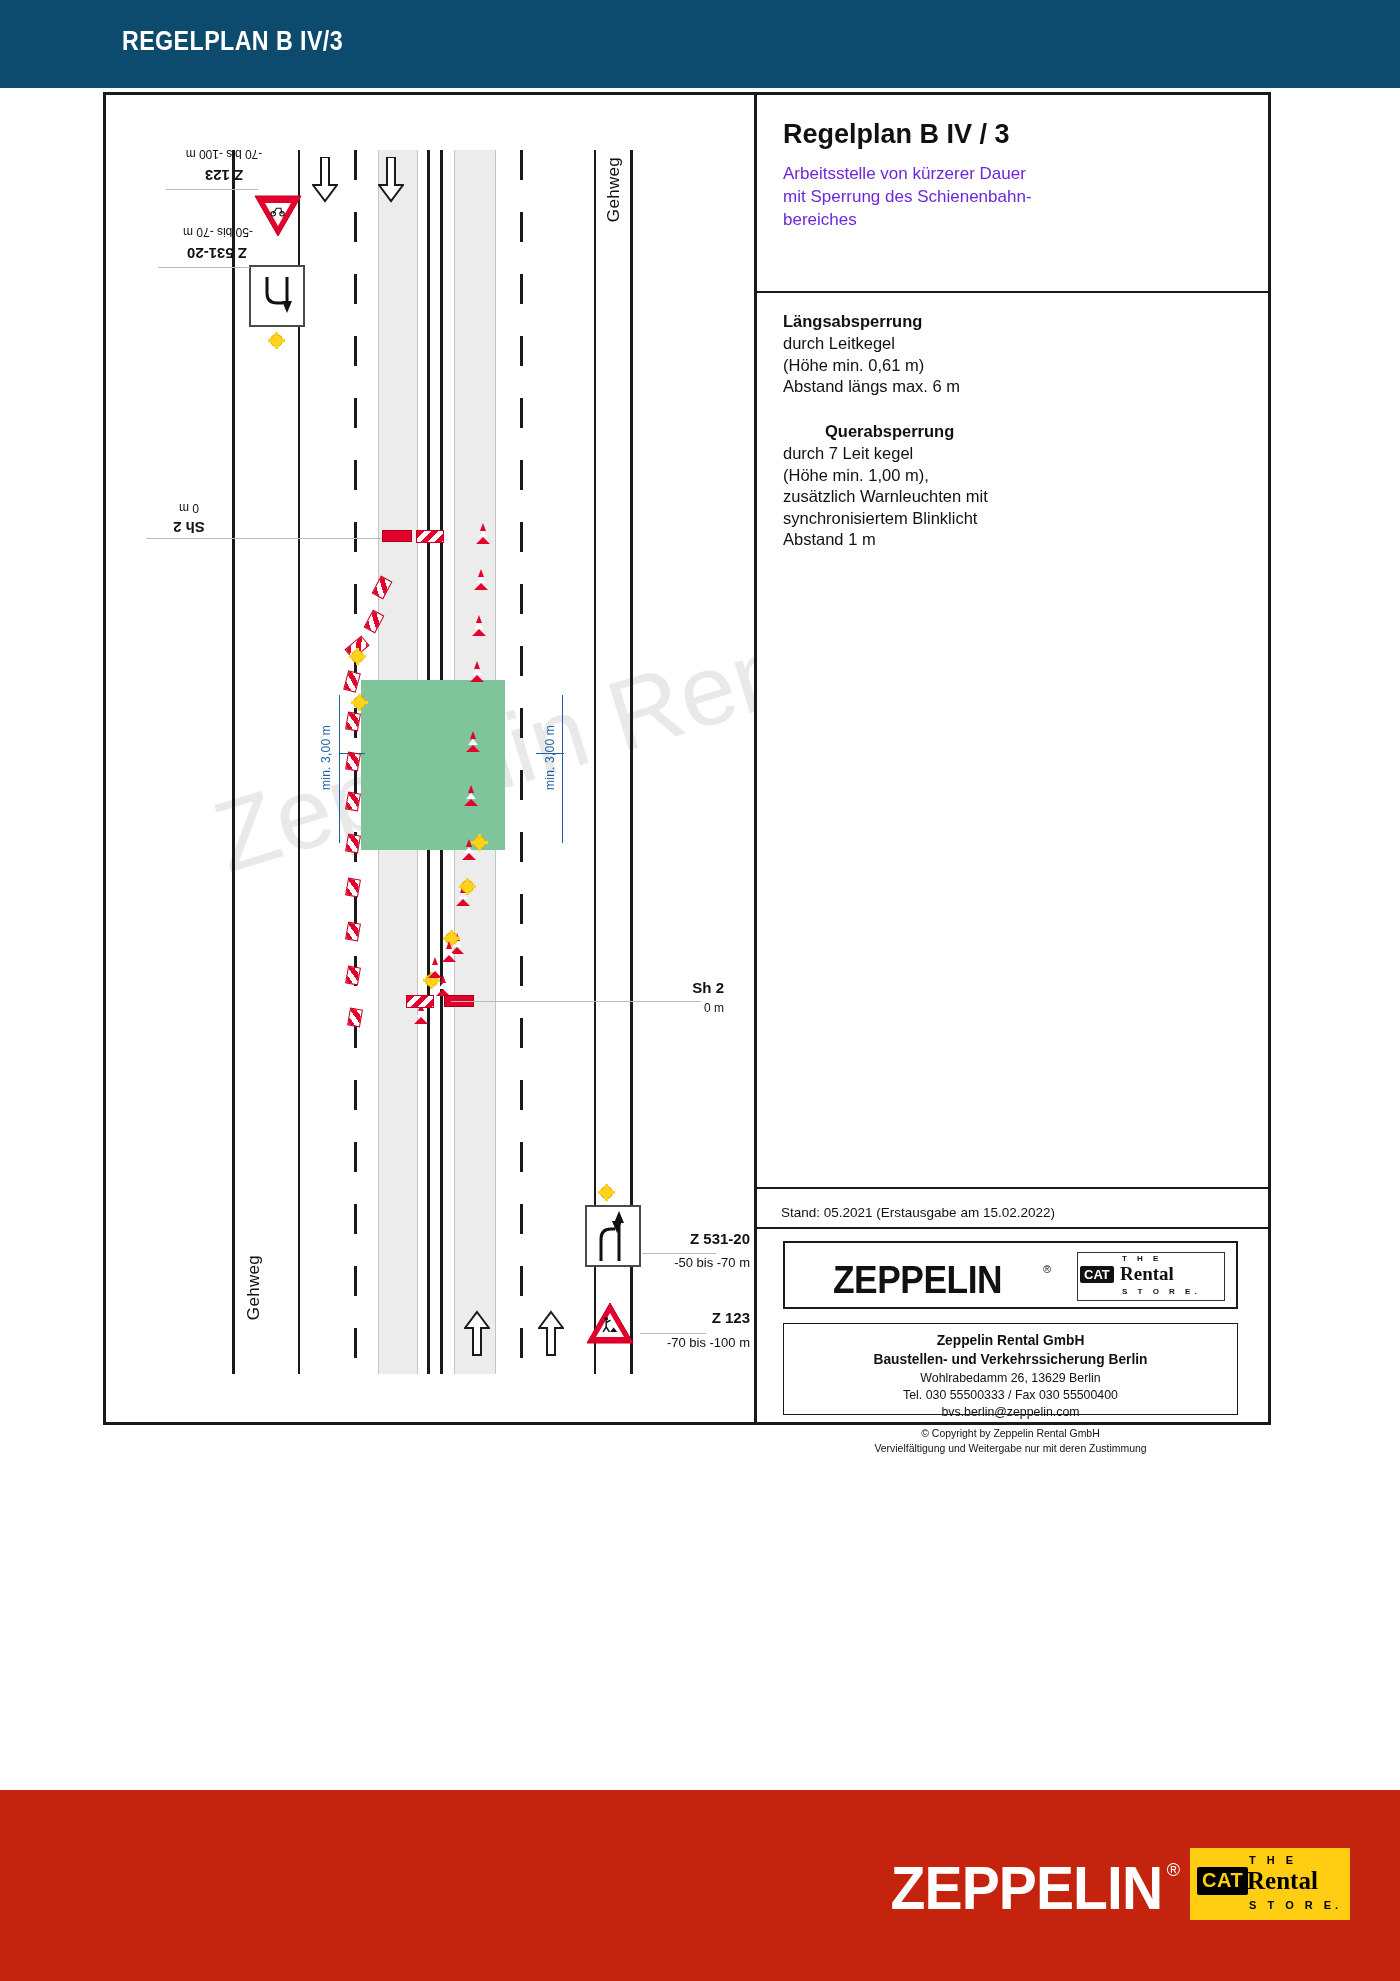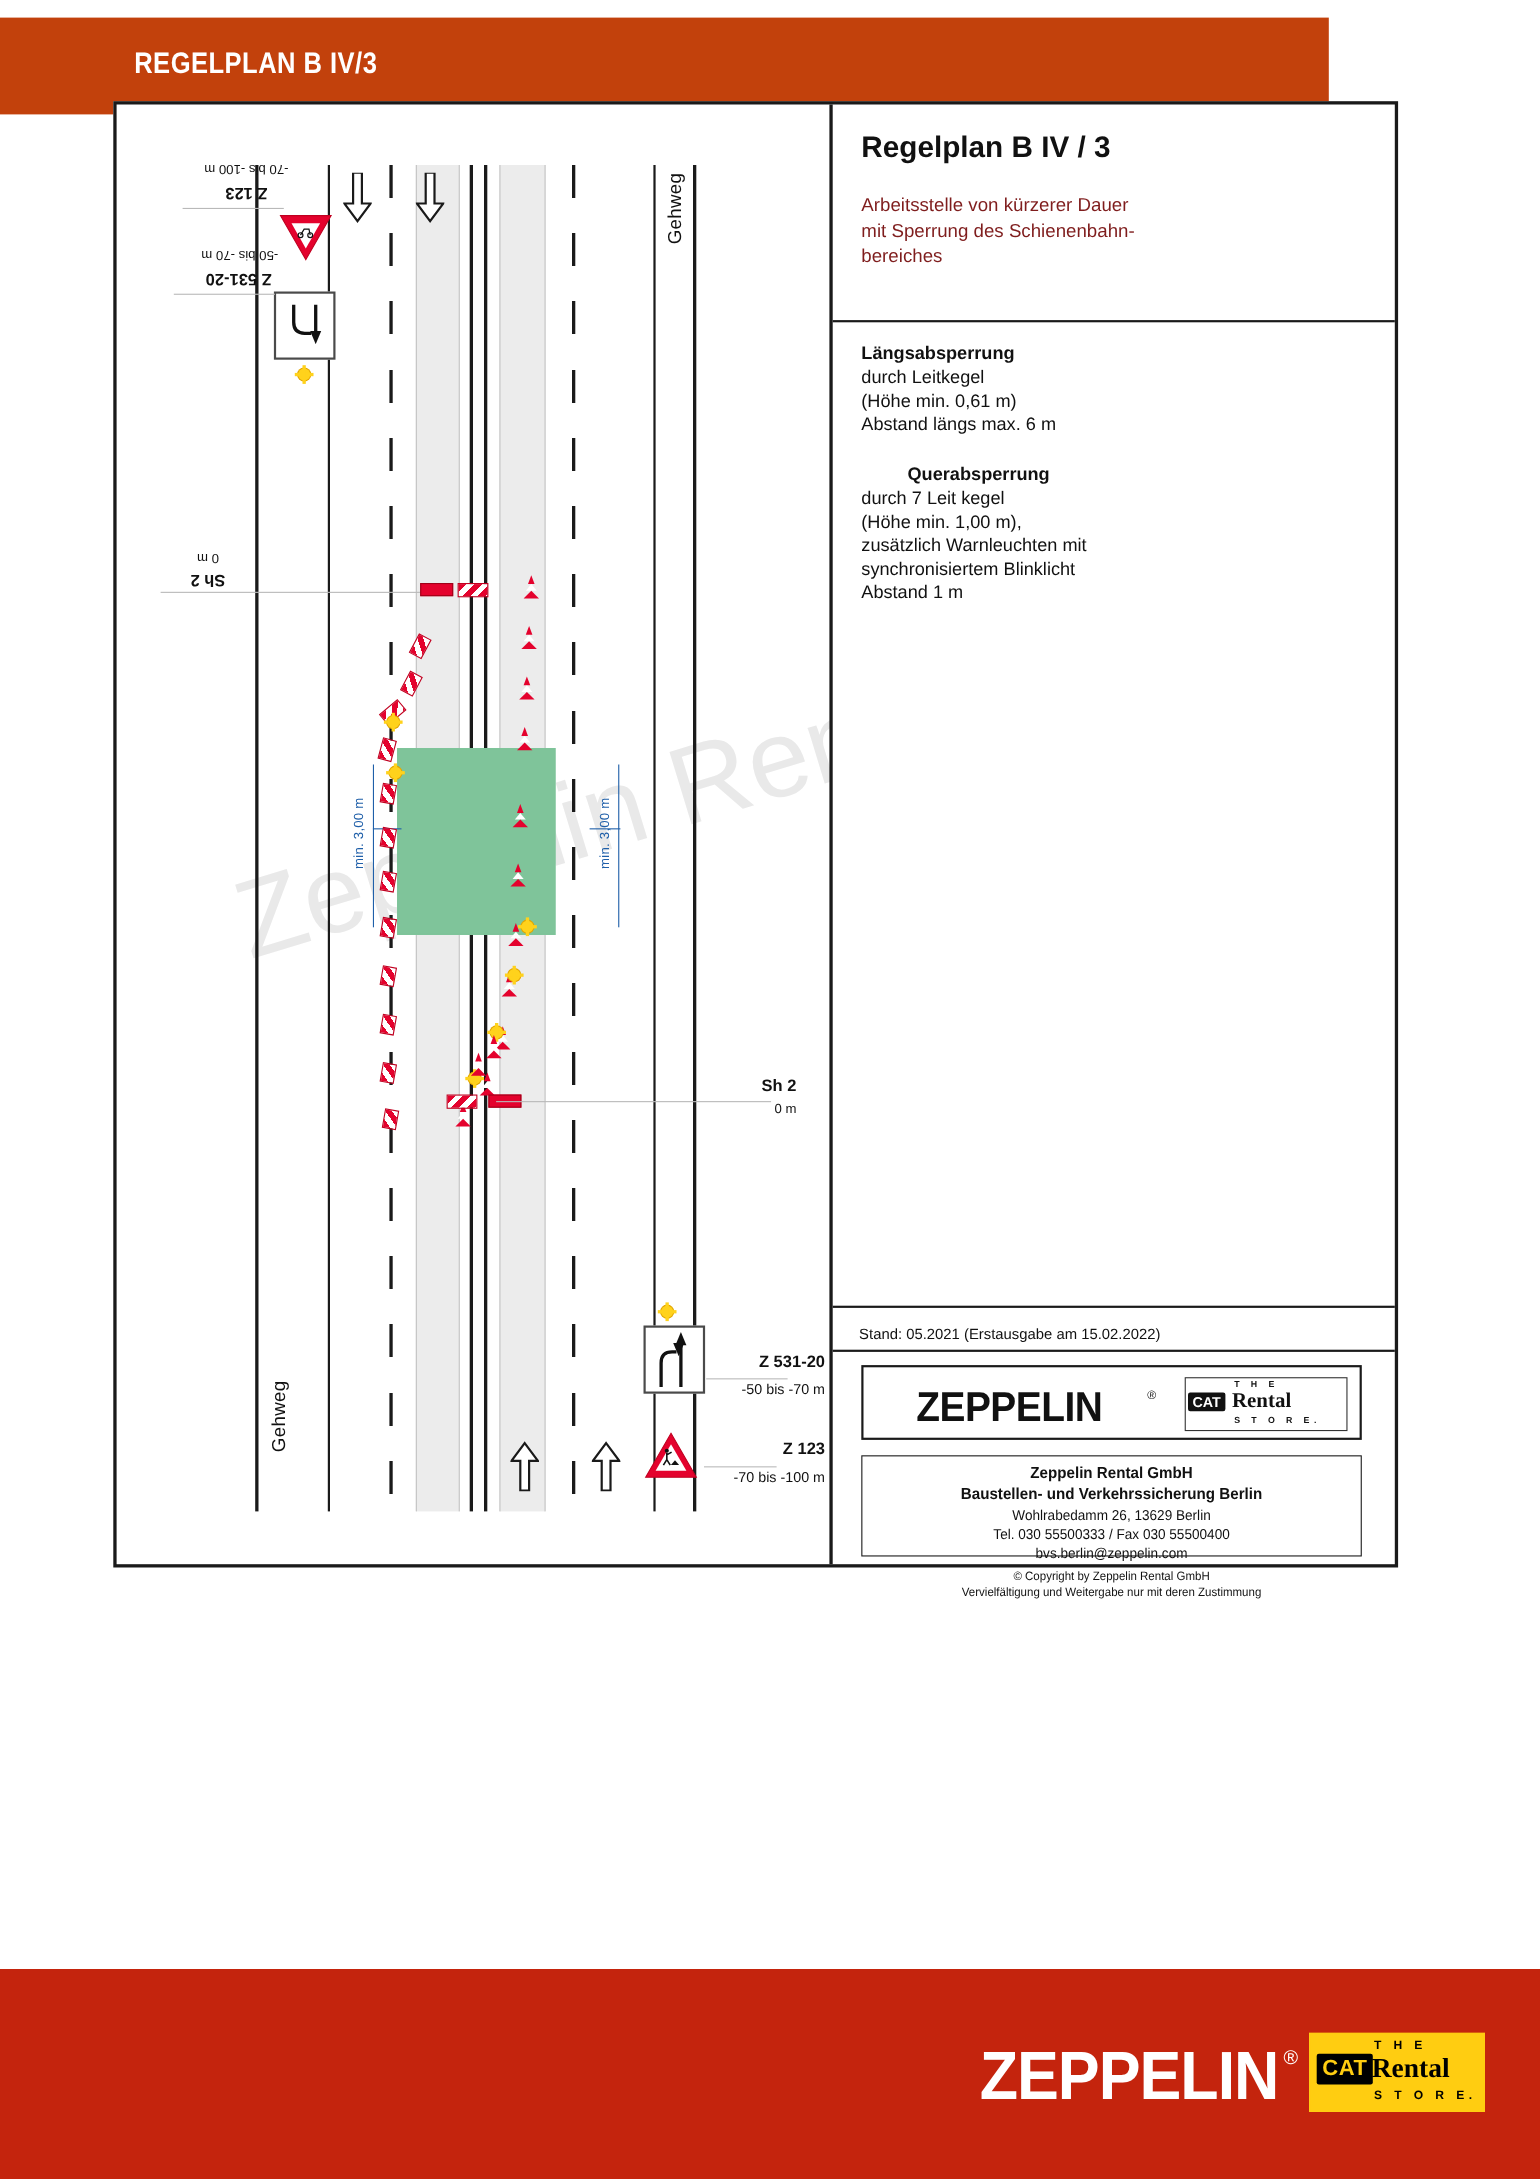--- a/index.html
+++ b/index.html
@@ -6,22 +6,22 @@
   body {
     width: 1400px; height: 1981px;
     background: #ffffff;
     font-family: "Liberation Sans", sans-serif;
     position: relative;
     overflow: hidden;
   }
 
   
   .topbar {
-    position: absolute; left: 0; top: 16px; width: 1208px; height: 88px;
-    background: #c2410c;
+    position: absolute; left: 0; top: 0; width: 1400px; height: 88px;
+    background: #0c4a6e;
   }
   .topbar .title {
     position: absolute; left: 122px; top: 26px;
     color: #fff; font-size: 27px; font-weight: bold;
     letter-spacing: 0.5px;
     font-family: "Liberation Sans", sans-serif;
     transform: scaleX(0.86); transform-origin: left center;
   }
 
   
@@ -198,22 +198,22 @@
     position: absolute; left: 651px; top: 0;
     width: 511px; height: 100%;
   }
   .hdiv { position: absolute; left: 0; width: 100%; height: 2px; background: #1a1a1a; }
 
   .plan-title {
     position: absolute; left: 26px; top: 24px;
     font-size: 27px; font-weight: bold; color: #111;
   }
   .plan-sub {
-    position: absolute; left: 26px; top: 80px;
-    font-size: 17px; color: #7f1d1d; line-height: 23px;
+    position: absolute; left: 26px; top: 67px;
+    font-size: 17px; color: #6d28d9; line-height: 23px;
   }
   .blk {
     position: absolute; left: 26px; font-size: 16.5px; color: #111; line-height: 21.5px;
   }
   .blk b { font-weight: bold; }
   .blk.italic { font-style: italic; }
 
   .stand {
     position: absolute; left: 24px; top: 1110px;
     font-size: 13.5px; color: #111;

